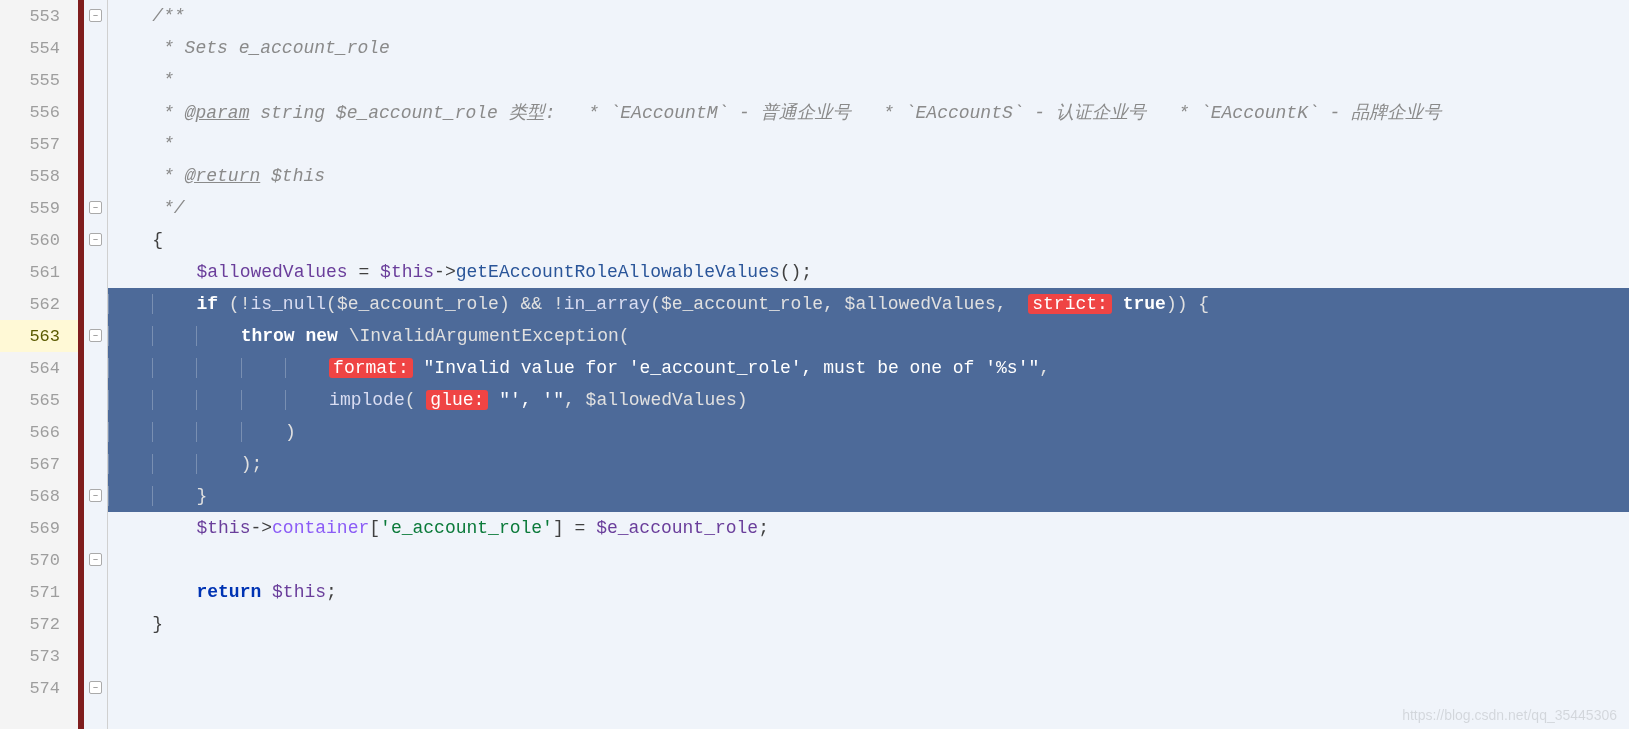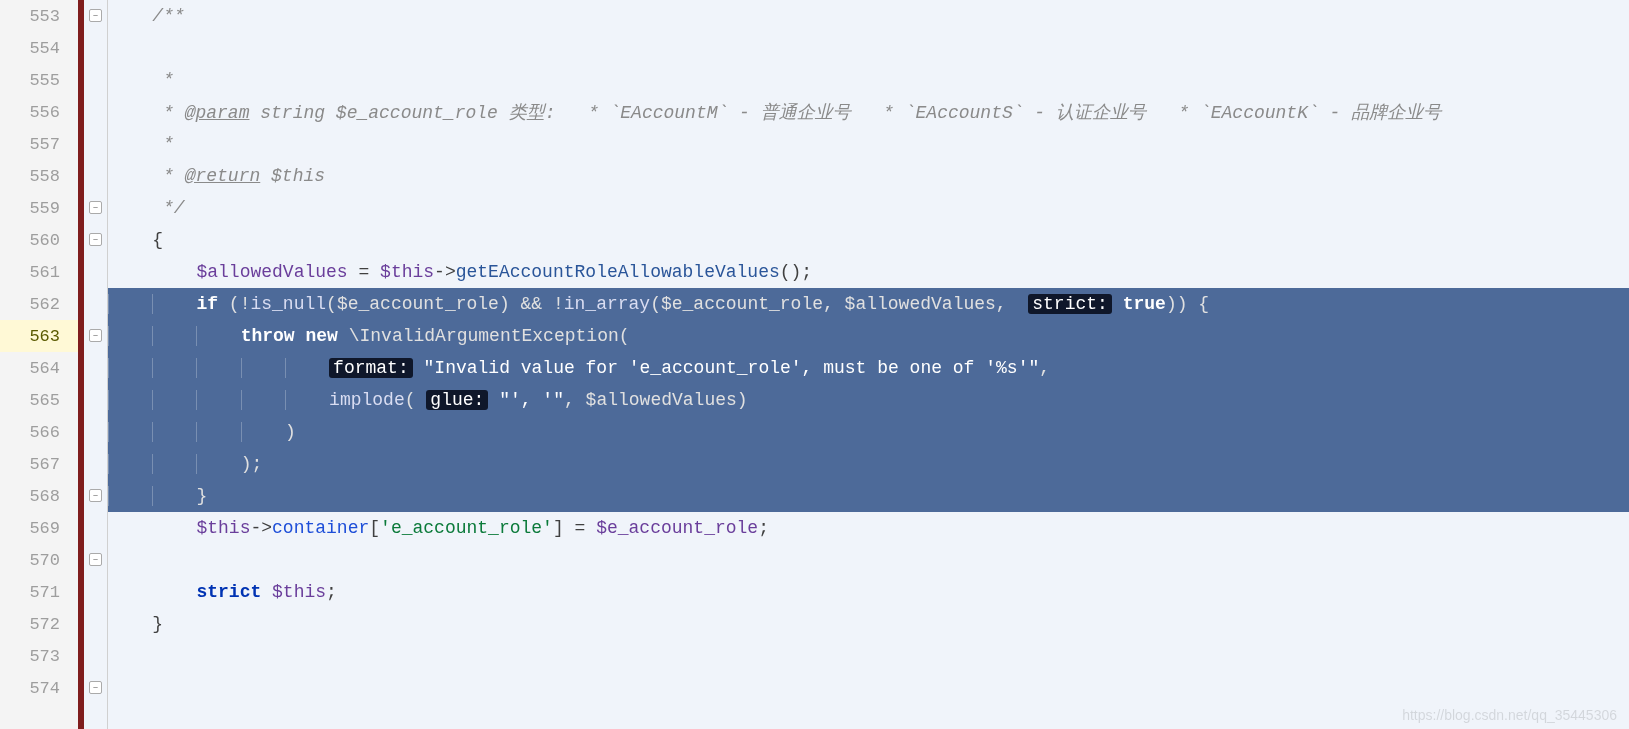--- a/index.html
+++ b/index.html
@@ -78,36 +78,36 @@
   }
 
   
   .c-comment { color: #8a8a8a; font-style: italic; }
   .c-doctag  { color: #8a8a8a; font-style: italic; text-decoration: underline; }
   .c-keyword { color: #0033b3; font-weight: bold; }
   .c-func    { color: #2a5599; }
   .c-var     { color: #6a3e9b; }
   .c-plain   { color: #404040; }
   .c-str     { color: #0b7a3a; }
-  .c-prop    { color: #1d4ed8; }
+  .c-prop    { color: #8b5cf6; }
   .c-hint    {
     background: #dde3ec;
     color: #6a7484;
     border-radius: 3px;
     padding: 0 4px;
     font-style: normal;
     font-weight: normal;
   }
   .selected .c-keyword { color: #fff; font-weight: bold; }
   .selected .c-func    { color: #d9ddf2; }
   .selected .c-var     { color: #e0e0e0; }
   .selected .c-plain   { color: #e0e0e0; }
   .selected .c-str     { color: #fff; }
   .selected .c-hint    {
-    background: #0f172a;
+    background: #ef4444;
     color: #fff;
   }
   .selected .i-guide { border-left: 1px solid rgba(255,255,255,0.25); }
 
   .i-guide {
     border-left: 1px solid rgba(0,0,0,0.0);
   }
 
   .watermark {
     position: absolute;
@@ -154,21 +154,21 @@
       <div class="fold-mark" style="top: 489px;">–</div>
       <div class="fold-mark" style="top: 553px;">–</div>
       <div class="fold-mark" style="top: 681px;">–</div>
     </div>
   <div class="code" id="code">
     <div class="watermark">https://blog.csdn.net/qq_35445306</div>
   <div class="code-line">
         <pre><span class="i-guide">    </span><span class="c-comment">/**</span></pre>
       </div>
       <div class="code-line">
-        <pre><span class="i-guide">    </span></pre>
+        <pre><span class="i-guide">    </span><span class="c-comment"> * Sets e_account_role</span></pre>
       </div>
       <div class="code-line">
         <pre><span class="i-guide">    </span><span class="c-comment"> *</span></pre>
       </div>
       <div class="code-line">
         <pre><span class="i-guide">    </span><span class="c-comment"> * </span><span class="c-doctag">@param</span><span class="c-comment"> string $e_account_role 类型:   * `EAccountM` - 普通企业号   * `EAccountS` - 认证企业号   * `EAccountK` - 品牌企业号</span></pre>
       </div>
       <div class="code-line">
         <pre><span class="i-guide">    </span><span class="c-comment"> *</span></pre>
       </div>
@@ -205,19 +205,19 @@
       <div class="code-line selected">
         <pre><span class="i-guide">    </span><span class="i-guide">    </span><span class="c-plain">}</span></pre>
       </div>
       <div class="code-line">
         <pre><span class="i-guide">    </span><span class="i-guide">    </span><span class="c-var">$this</span><span class="c-plain">-&gt;</span><span class="c-prop">container</span><span class="c-plain">[</span><span class="c-str">'e_account_role'</span><span class="c-plain">] = </span><span class="c-var">$e_account_role</span><span class="c-plain">;</span></pre>
       </div>
       <div class="code-line">
         <pre><span class="i-guide">    </span><span class="i-guide">    </span></pre>
       </div>
       <div class="code-line">
-        <pre><span class="i-guide">    </span><span class="i-guide">    </span><span class="c-keyword">strict </span><span class="c-var">$this</span><span class="c-plain">;</span></pre>
+        <pre><span class="i-guide">    </span><span class="i-guide">    </span><span class="c-keyword">return </span><span class="c-var">$this</span><span class="c-plain">;</span></pre>
       </div>
       <div class="code-line">
         <pre><span class="i-guide">    </span><span class="c-plain">}</span></pre>
       </div>
     </div>
 </div>
 
 </body></html>

